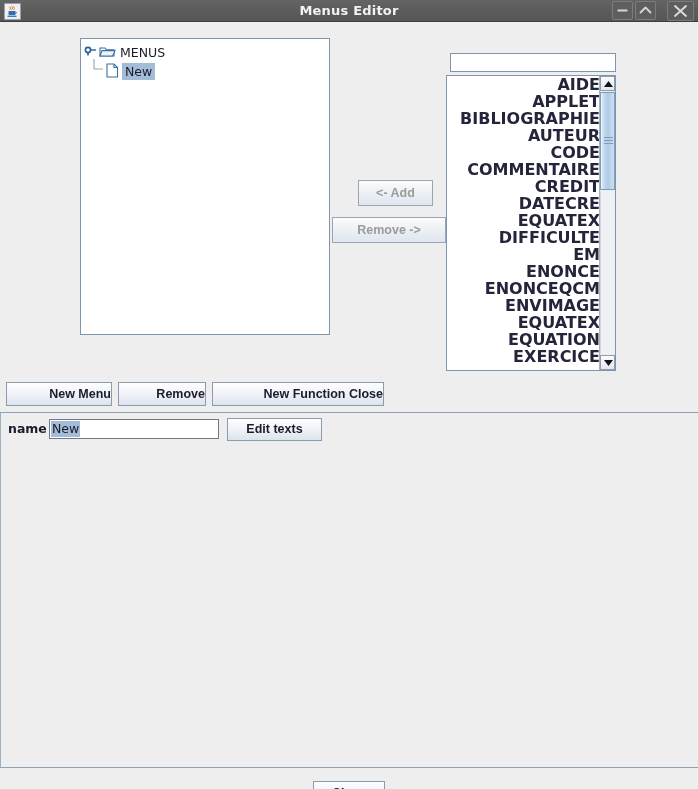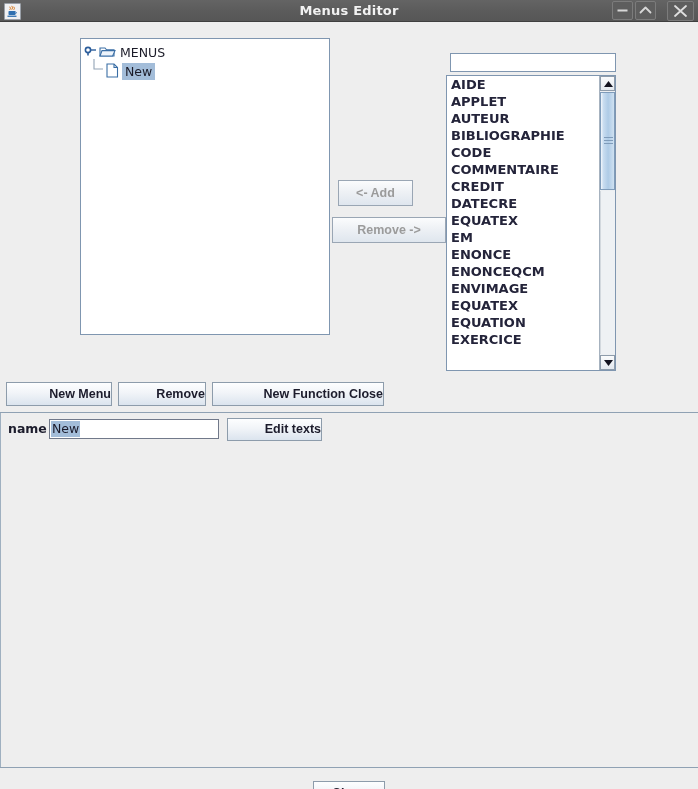--- a/index.html
+++ b/index.html
@@ -108,24 +108,25 @@
   }
   #list-items {
     position: absolute; left: 0; top: 0;
     width: 153px; height: 294px;
     overflow: hidden;
     padding-left: 4px;
   }
   .list-item {
     height: 17px;
     line-height: 17px;
-    font-size: 13px;
+    font-size: 16px;
     font-weight: bold;
     color: #24243a;
     white-space: nowrap;
+    text-align: right;
   }
   
   #vscroll {
     position: absolute; right: 0; top: 0;
     width: 16px; height: 294px;
     background: #eceff2;
     border-left: 1px solid #a6b2bf;
   }
   .sb-btn {
     position: absolute; left: 0;
@@ -192,21 +193,21 @@
     color: #1a1a2a;
     font-size: 12.5px;
     padding: 0 1px;
   }
   #btn-edit-texts {
     position: absolute; left: 227px; top: 396px;
     width: 95px; height: 23px;
     background: linear-gradient(to bottom, #fdfeff 0%, #f1f4f8 45%, #dbe4ee 100%);
     border: 1px solid #8d9cab;
     color: #1c1c2c;
-    font-size: 12.5px; font-weight: bold; text-align: right;
+    font-size: 12.5px; font-weight: bold; text-align: center;
     line-height: 21px; padding: 0;
   }
   
   #detail-edge {
     position: absolute; left: 0; top: 391px; width: 1px; height: 354px;
     background: #9fb0c0;
   }
 
   
   #btn-close-dialog {
@@ -288,38 +289,39 @@
         <span>
           <svg width="15" height="18" viewBox="0 0 15 18" style="position:absolute;left:24px;top:0;">
             <path d="M2 2 L9 2 L12.5 5.5 L12.5 15 L2 15 Z" fill="#ffffff" stroke="#3a6ea5" stroke-width="1.1"></path>
             <path d="M9 2 L9 5.5 L12.5 5.5" fill="none" stroke="#3a6ea5" stroke-width="1.1"></path>
           </svg>
         </span>
         <span class="tree-label selected" style="left:41px;">New</span>
       </div>
     </div>
 
-    <button class="midbtn" id="btn-add" style="color: rgb(155, 155, 155);">&lt;- Add</button>
+    <button class="midbtn" id="btn-add" style="color: rgb(155, 155, 155); margin-left: 20px;">&lt;- Add</button>
     <button class="midbtn" id="btn-remove" style="color: rgb(155, 155, 155);">Remove -&gt;</button>
 
     <div id="filter-field">
       <input type="text" style="width: 100%; height: 100%; border: 0px; outline: 0px; background: transparent; font-family: &quot;DejaVu Sans&quot;, &quot;Liberation Sans&quot;, sans-serif; font-size: 12.5px; padding: 0px 3px;" placeholder="">
     </div>
 
     <div id="list-panel">
       <div id="list-items">
           <div class="list-item">AIDE</div>
           <div class="list-item">APPLET</div>
+          <div class="list-item">BIBLIOGRAPHIE</div>
           <div class="list-item">AUTEUR</div>
-          <div class="list-item">BIBLIOGRAPHIE</div>
           <div class="list-item">CODE</div>
           <div class="list-item">COMMENTAIRE</div>
           <div class="list-item">CREDIT</div>
           <div class="list-item">DATECRE</div>
           <div class="list-item">EQUATEX</div>
+          <div class="list-item">DIFFICULTE</div>
           <div class="list-item">EM</div>
           <div class="list-item">ENONCE</div>
           <div class="list-item">ENONCEQCM</div>
           <div class="list-item">ENVIMAGE</div>
           <div class="list-item">EQUATEX</div>
           <div class="list-item">EQUATION</div>
           <div class="list-item">EXERCICE</div>
         </div>
 
       <div id="vscroll">

